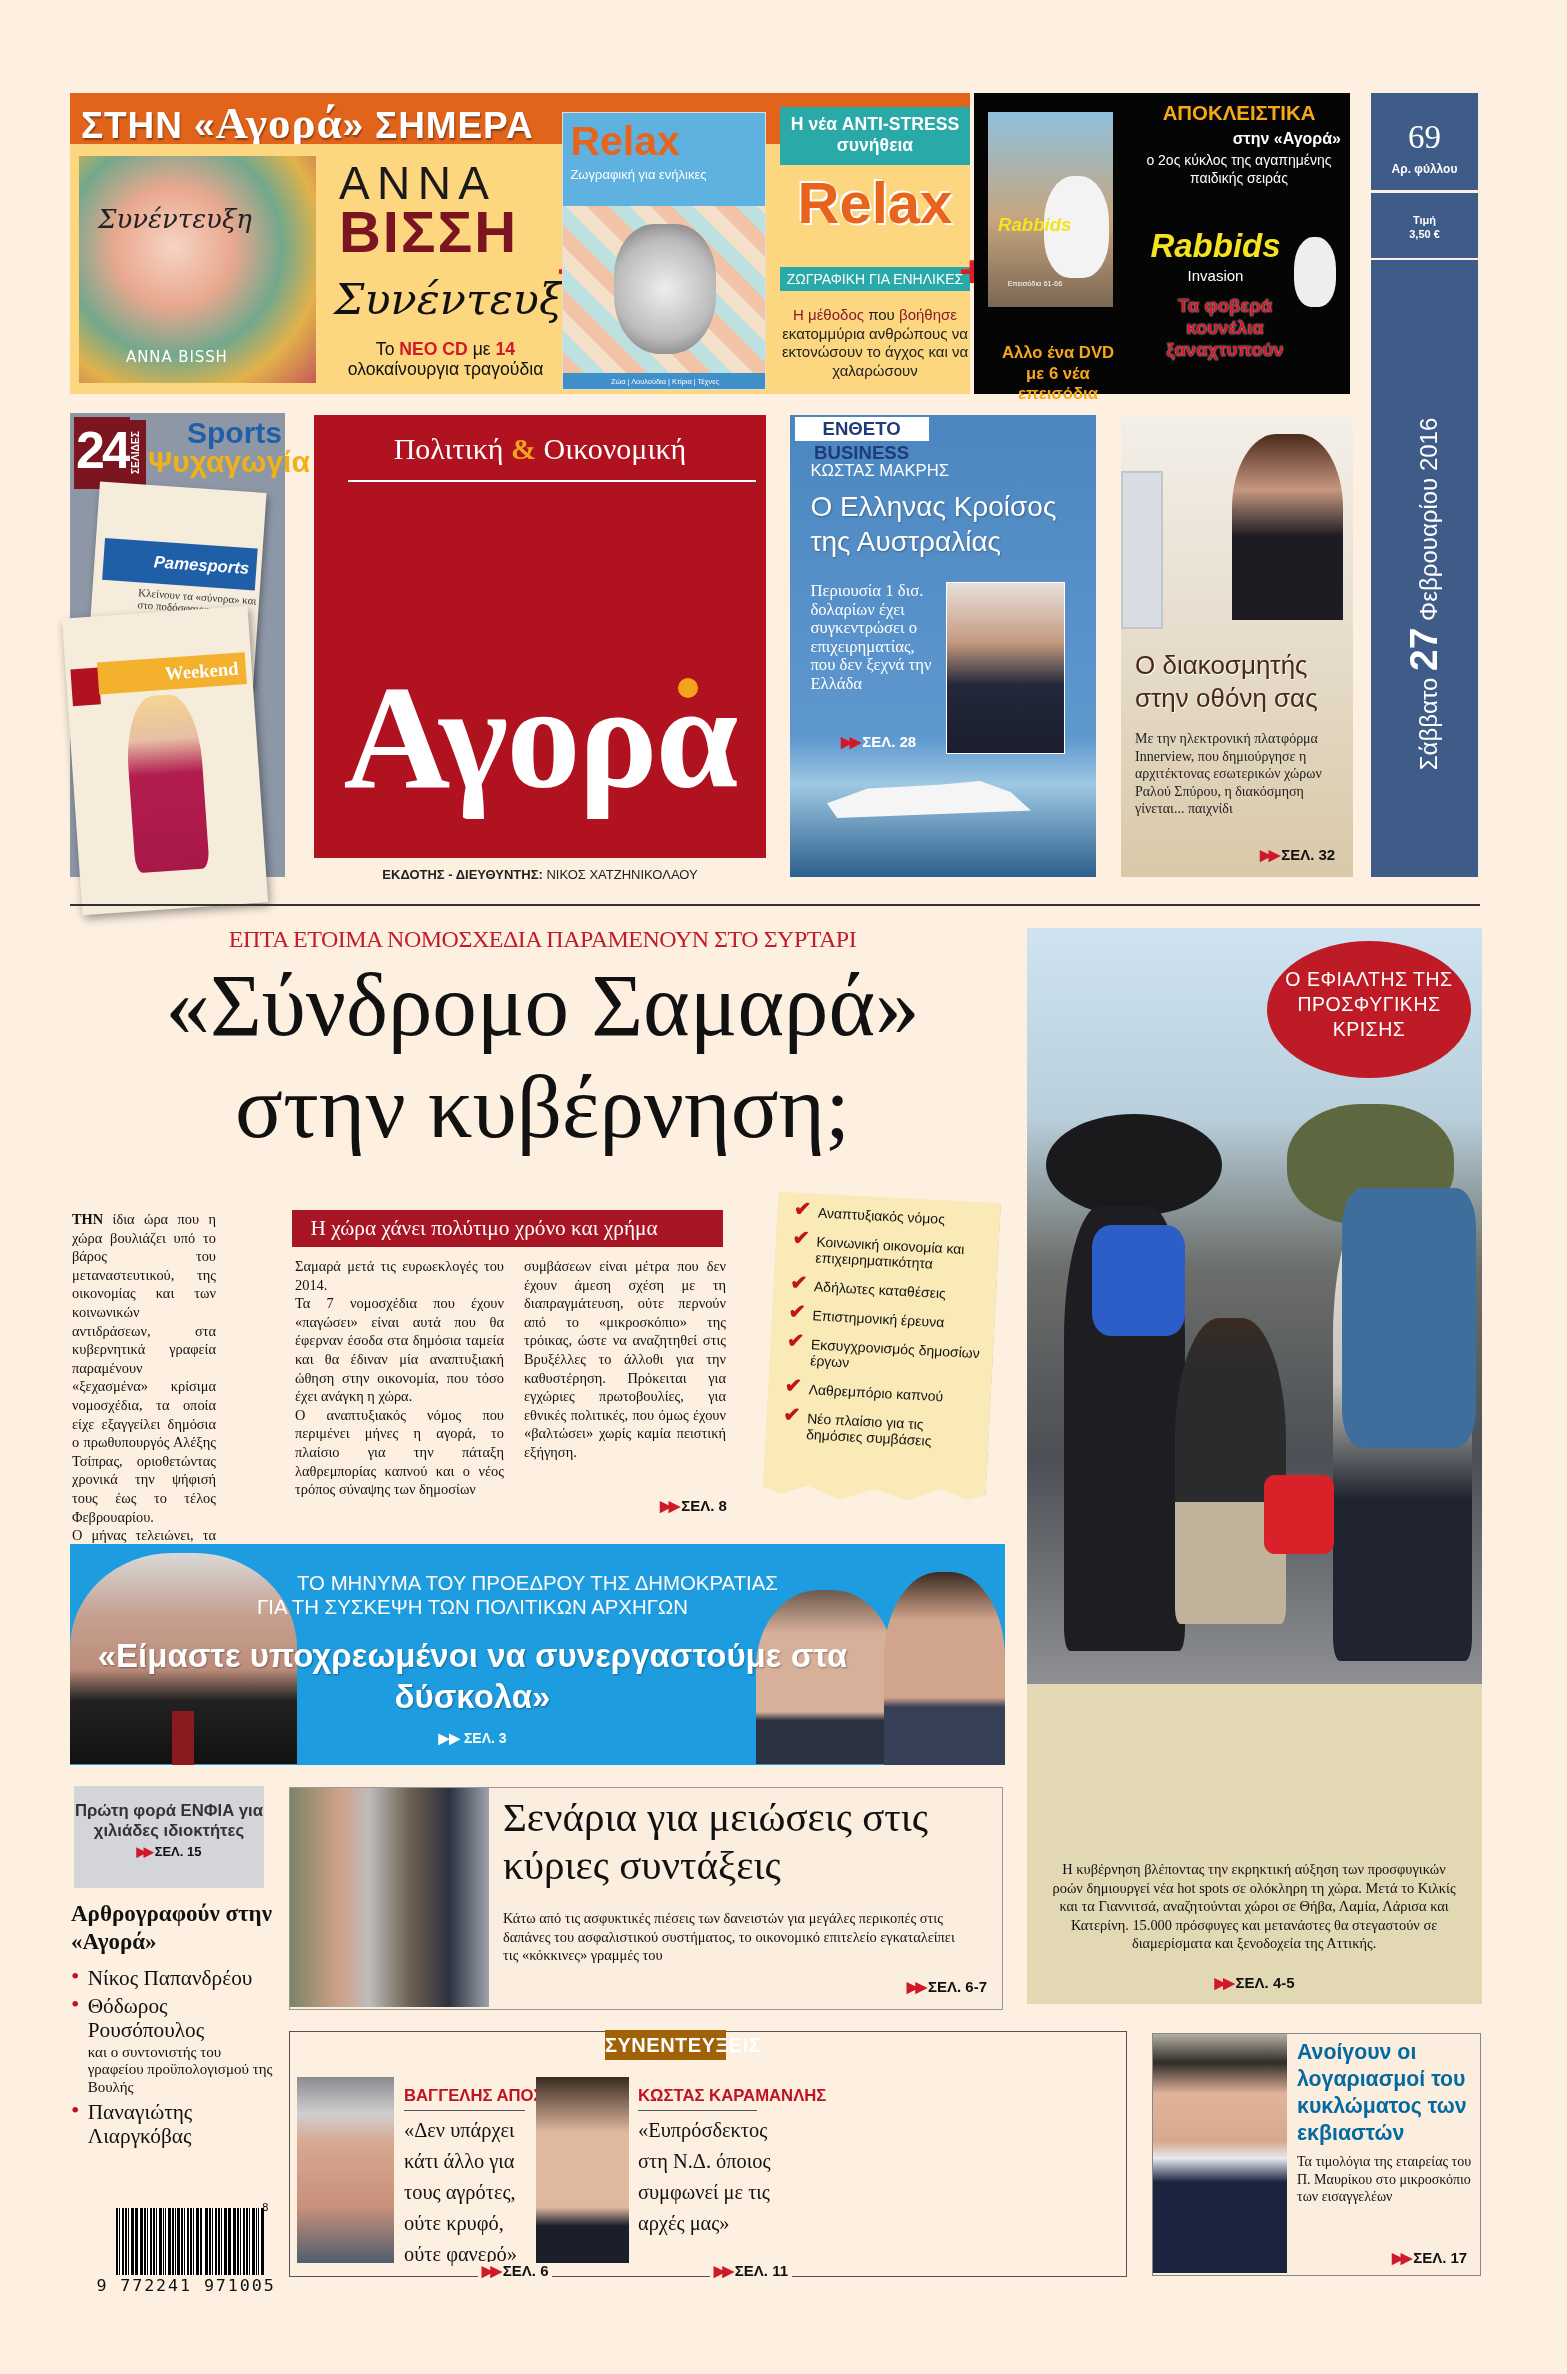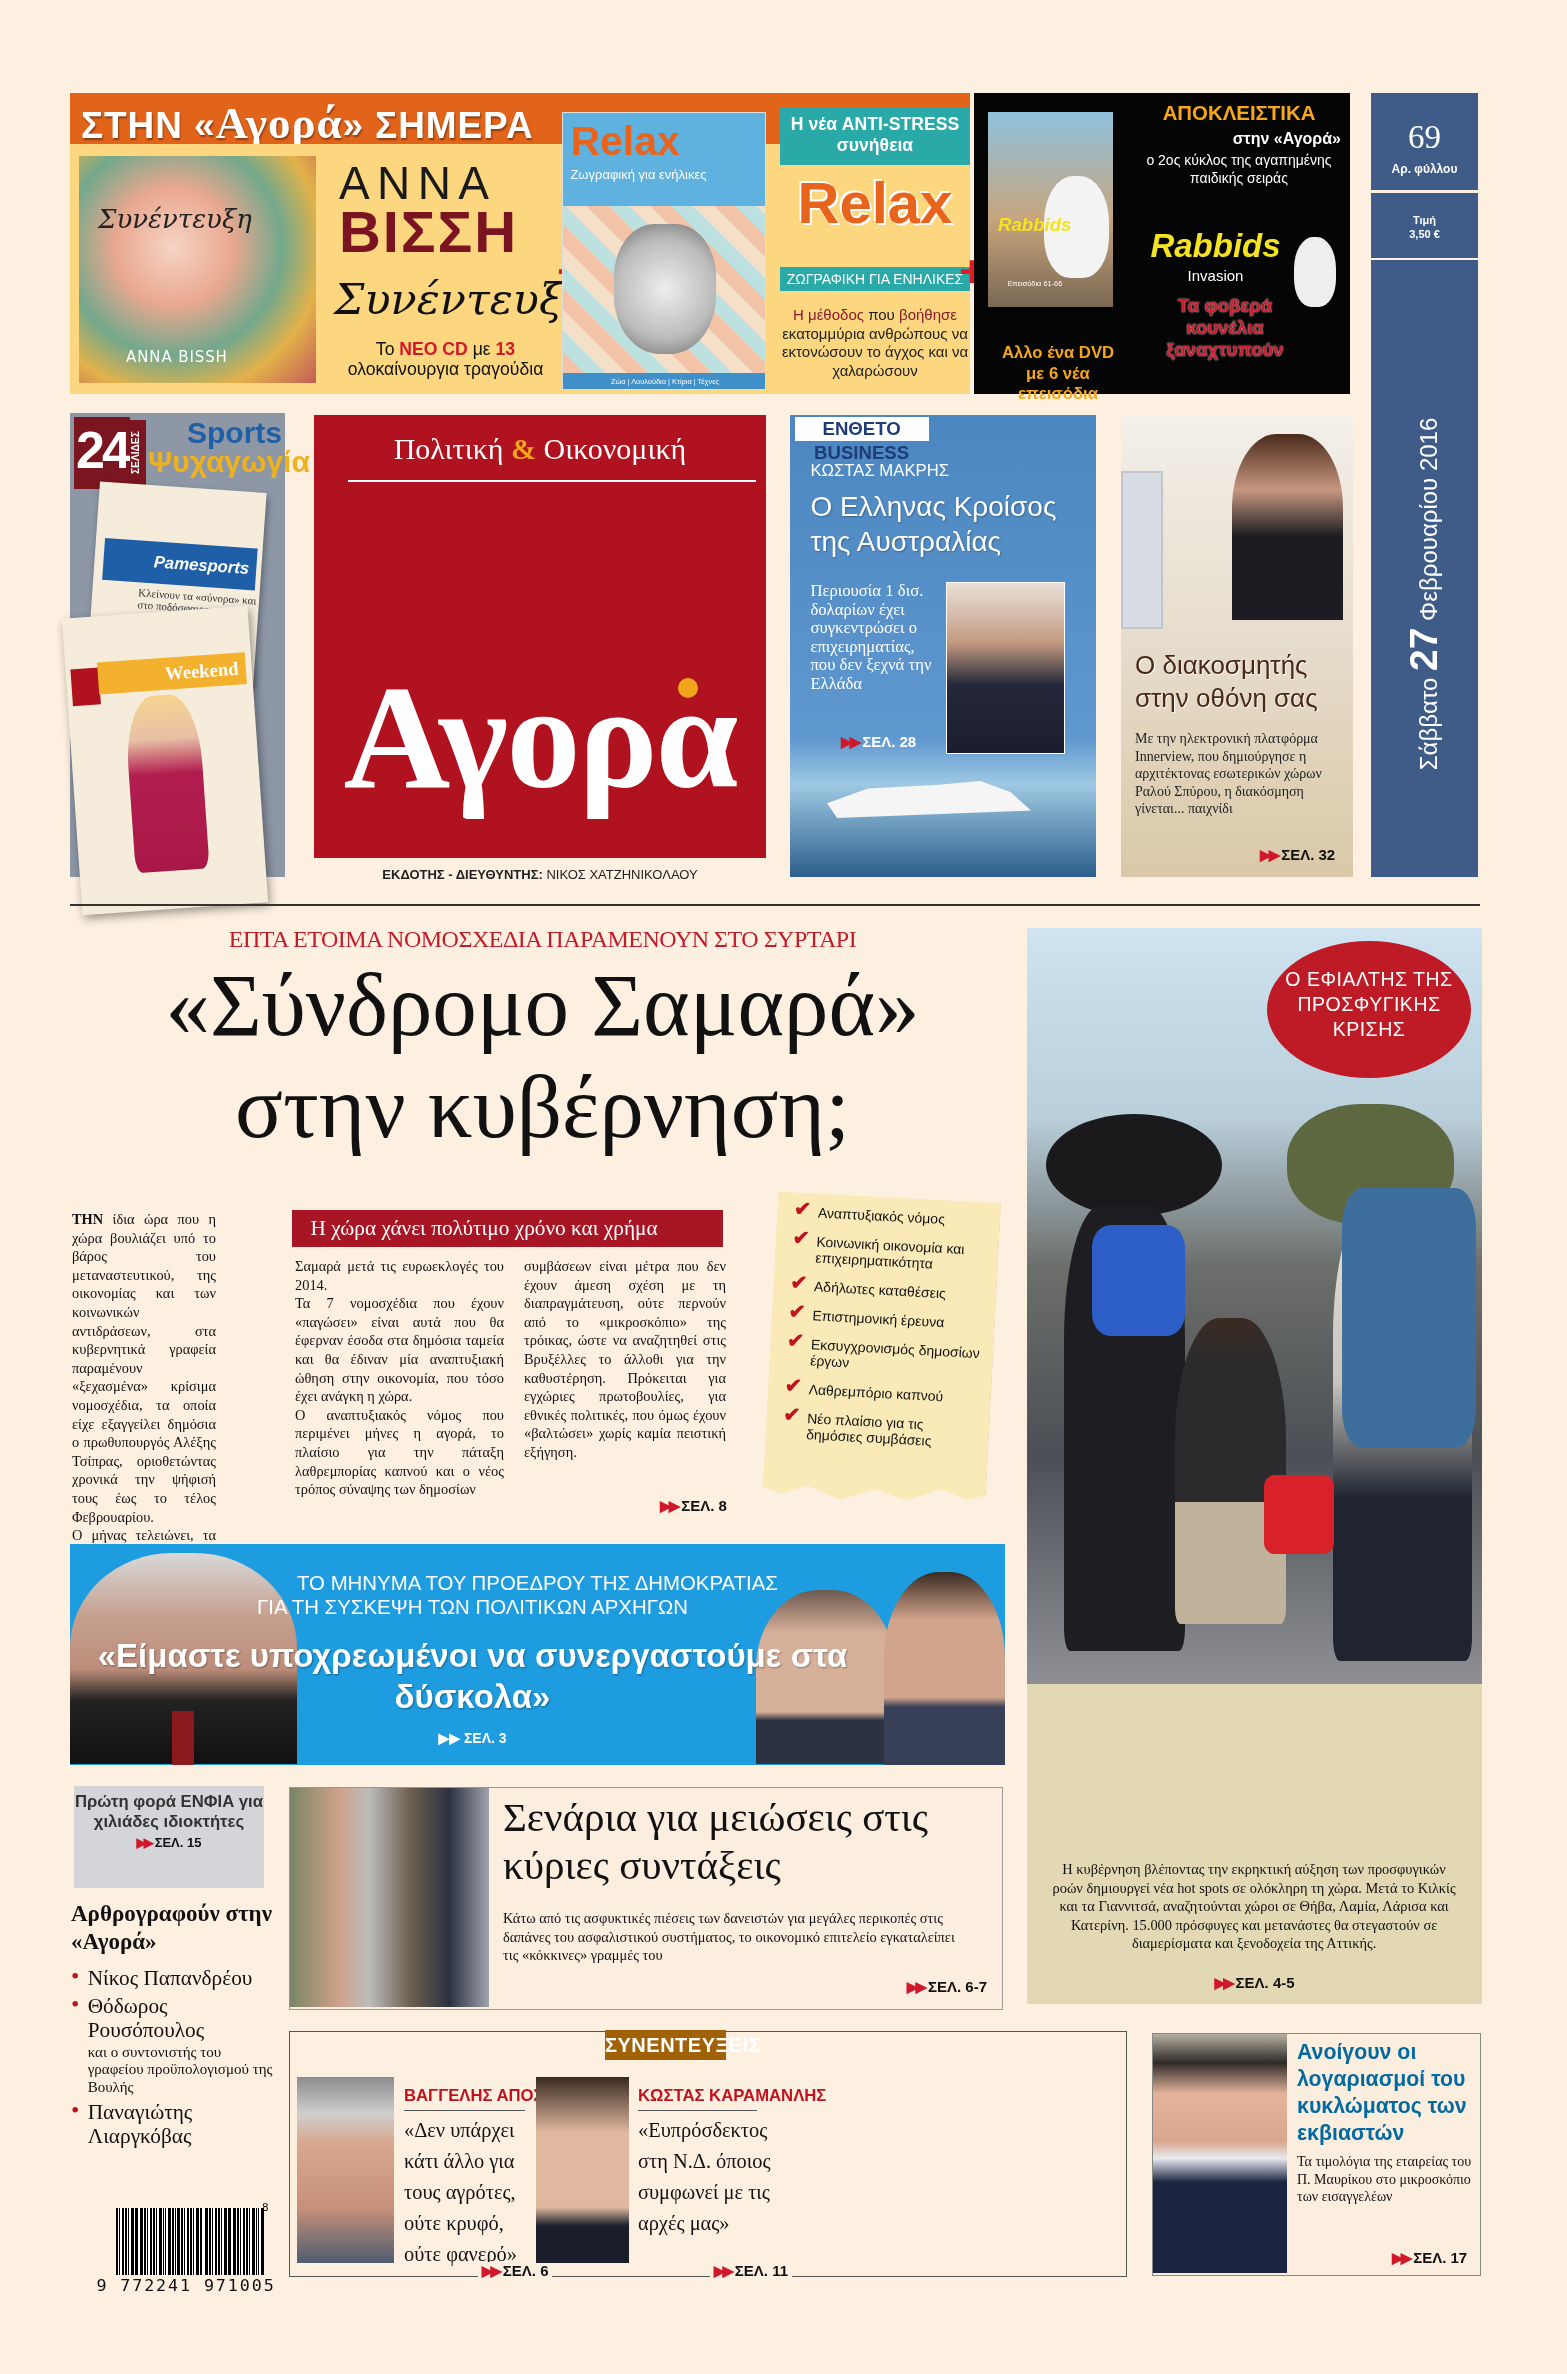--- a/index.html
+++ b/index.html
@@ -150,21 +150,21 @@
   #pres-photo { left: 0; top: 9.3px; width: 227px; height: 211px; background: linear-gradient(180deg, #d8d8d8 0%, #c5a08f 30%, #bd8d7a 55%, #222 70%, #111 100%); border-radius: 45% 45% 0 0; }
   #pres-tie { left: 102px; top: 167px; width: 22px; height: 54px; background: #8b1a1e; }
   #pres-head1 { left: 0; top: 28px; width: 935px; text-align: center; font-size: 20.4px; color: #fff; font-family: "Liberation Sans", sans-serif; }
   #pres-head2 { left: 0; top: 52px; width: 935px; text-align: center; font-size: 20.4px; color: #fff; font-family: "Liberation Sans", sans-serif; padding-right: 130px; }
   #pres-quote { left: 0; top: 91px; width: 935px; text-align: center; font-size: 33px; line-height: 41px; color: #fff; font-weight: bold; font-family: "Liberation Sans", sans-serif; padding-right: 130px; text-shadow: 0.9px 0.9px 1.9px rgba(0,0,0,.35); }
   #pres-page { left: 0; top: 186px; width: 935px; text-align: center; font-size: 14px; color: #fff; font-weight: bold; font-family: "Liberation Sans", sans-serif; padding-right: 130px; }
   #pres-mitsotakis { left: 686px; top: 46px; width: 139px; height: 174px; background: linear-gradient(180deg, #6d5a4f 0%, #d7b09a 25%, #d7b09a 70%, #2c3242 75%, #2c3242 100%); border-radius: 45% 45% 0 0; }
   #pres-tsipras { left: 814px; top: 28px; width: 121px; height: 193px; background: linear-gradient(180deg, #3a2a22 0%, #d1a48c 25%, #d1a48c 65%, #384058 70%, #384058 100%); border-radius: 45% 45% 0 0; }
 
   
-  #enfia-box { left: 74px; top: 1786px; width: 190px; height: 102px; background: #d3d5d9; text-align: center; font-family: "Liberation Sans", sans-serif; padding-top: 6px; }
+  #enfia-box { left: 74px; top: 1786px; width: 190px; height: 102px; background: #d3d5d9; text-align: center; font-family: "Liberation Sans", sans-serif; padding-top: 15px; }
   #enfia-text { font-size: 16.7px; line-height: 20.4px; font-weight: bold; color: #333; }
   #enfia-page { font-size: 13px; font-weight: bold; margin-top: 1.9px; }
   #columnists-title { left: 71px; top: 1900px; width: 204px; font-size: 23px; line-height: 28px; font-weight: bold; font-family: "Liberation Serif", serif; }
   #columnists { left: 71px; top: 1966px; width: 204px; list-style: none; font-family: "Liberation Serif", serif; }
   #columnists li { position: relative; padding-left: 16.7px; margin-bottom: 3.7px; font-size: 21.3px; line-height: 24px; }
   #columnists li::before { content: "\2022"; position: absolute; left: 0; top: -1.9px; color: #c1121f; font-size: 24px; }
   #columnists li .note { display: block; font-size: 15px; line-height: 17.6px; margin-top: 1.9px; }
   #barcode { left: 116px; top: 2208px; width: 148px; height: 67px;
     background: repeating-linear-gradient(90deg, #000 0 1.9px, #fff 1.9px 2.8px, #000 2.8px 3.7px, #fff 3.7px 5.6px, #000 5.6px 8.3px, #fff 8.3px 9.3px); }
   #barcode-num { left: 93px; top: 2275px; width: 186px; text-align: center; font-size: 16.7px; letter-spacing: 1.9px; font-family: "DejaVu Sans Mono", monospace; }
@@ -207,21 +207,21 @@
   <div id="promo-orange-bar" class="abs"></div>
   <div id="promo-title" class="abs"><span>ΣΤΗΝ «</span><span class="brand">Αγορά</span><span>» ΣΗΜΕΡΑ</span></div>
   <div id="promo-yellow" class="abs"></div>
 
   <div id="cd-cover" class="abs"></div>
   <div id="cd-cover-script" class="abs">Συνέντευξη</div>
   <div id="cd-cover-name" class="abs">ANNA BISSH</div>
   <div id="anna-name1" class="abs">ΑΝΝΑ</div>
   <div id="anna-name2" class="abs">ΒΙΣΣΗ</div>
   <div id="anna-script" class="abs">Συνέντευξη</div>
-  <div id="anna-cd-line1" class="abs"><span>Το </span><span class="red">NEO CD</span><span> με </span><span class="red">13</span></div>
+  <div id="anna-cd-line1" class="abs"><span>Το </span><span class="red">NEO CD</span><span> με </span><span class="red">14</span></div>
   <div id="anna-cd-line2" class="abs">ολοκαίνουργια τραγούδια</div>
   <div id="plus1" class="abs plus">+</div>
 
   <div id="relax-book" class="abs">
     <div id="relax-book-pattern" class="abs"></div>
     <div id="relax-book-title" class="abs">Relax</div>
     <div id="relax-book-sub" class="abs">Ζωγραφική για ενήλικες</div>
     <div id="relax-book-wolf" class="abs"></div>
     <div id="relax-book-foot" class="abs">Ζώα | Λουλούδια | Κτίρια | Τέχνες</div>
   </div>

